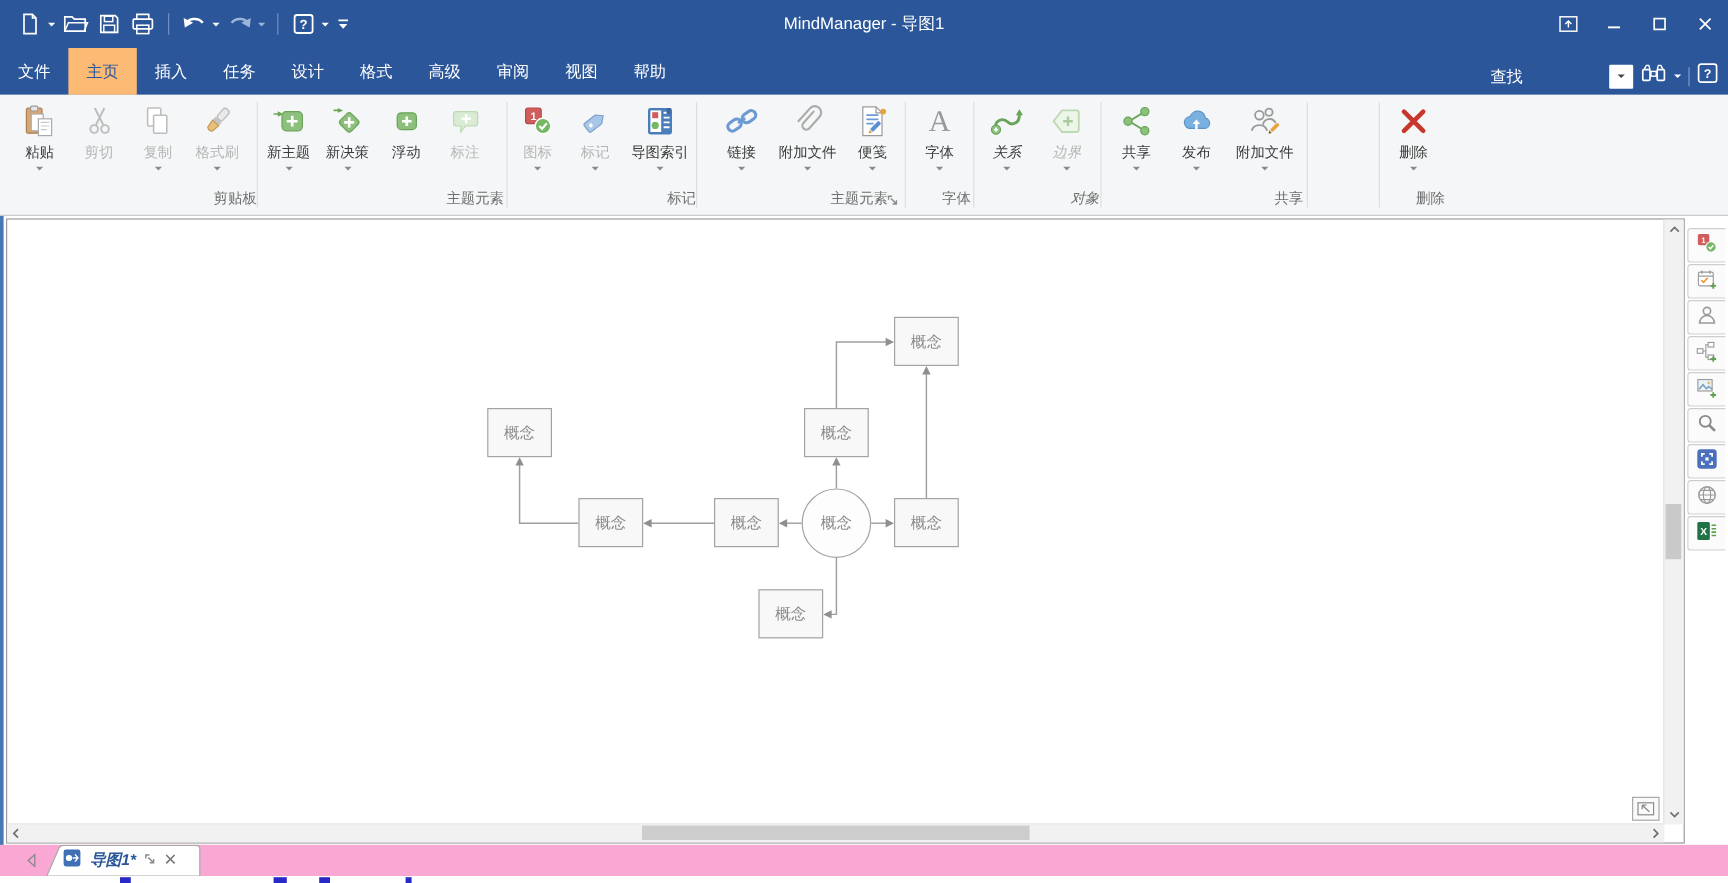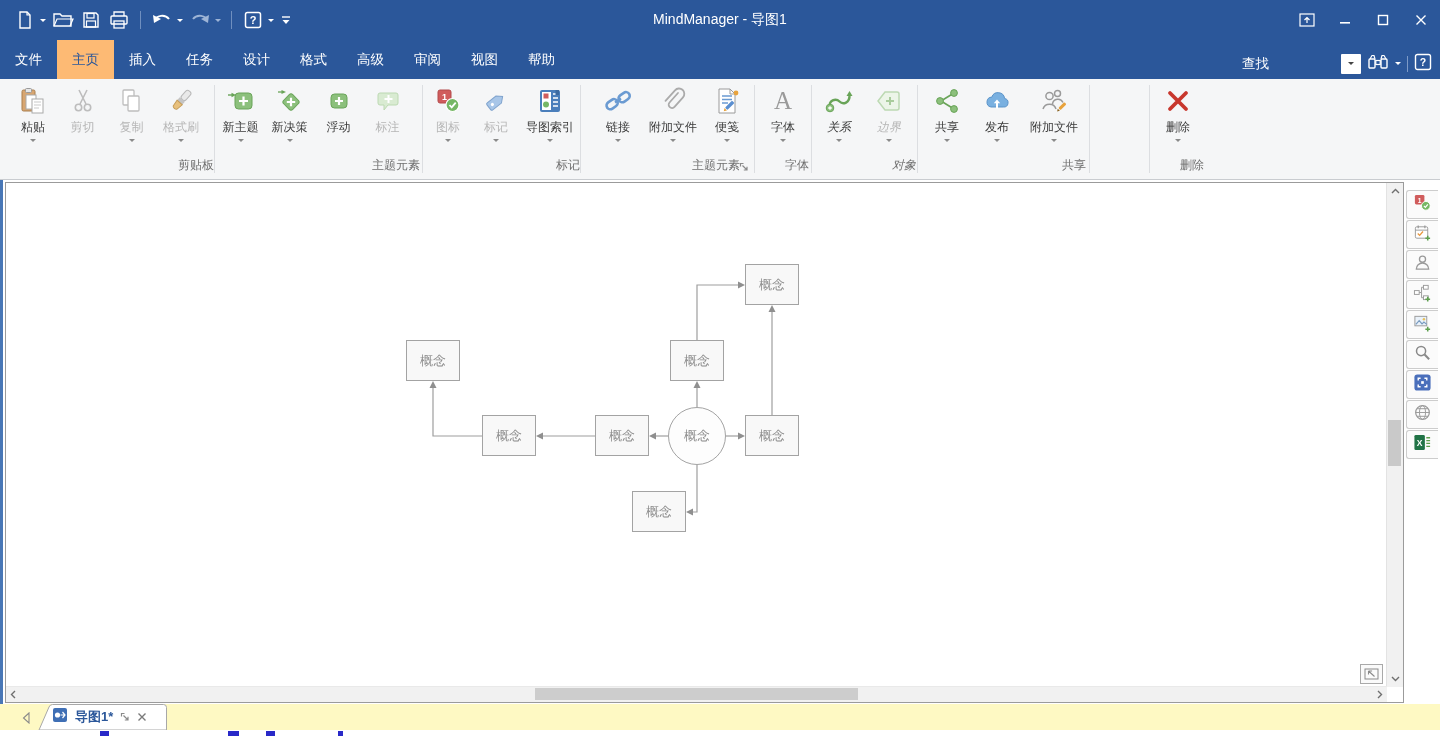--- a/index.html
+++ b/index.html
@@ -51,21 +51,21 @@
   .sarrow{position:absolute;width:16px;height:16px;display:flex;align-items:center;justify-content:center;}
   .hscroll{position:absolute;left:0;bottom:0;height:15px;right:16px;background:#f1f1f1;border-top:1px solid #e9e9e9;}
   .hthumb{position:absolute;top:1px;height:12px;left:529px;width:323px;background:#cdcdcd;}
   .fitbtn{position:absolute;right:20px;bottom:18px;width:21px;height:18px;background:#fafafa;border:1px solid #a9a9a9;
           display:flex;align-items:center;justify-content:center;}
   
   .side-tabs{position:absolute;right:0;top:190px;width:34px;display:flex;flex-direction:column;gap:1px;}
   .stab{width:32px;height:29px;background:#fbfbfb;border:1px solid #cdcdcd;border-right:none;border-radius:3px 0 0 3px;
         box-sizing:border-box;display:flex;align-items:center;justify-content:center;}
   
-  .doctabbar{position:absolute;left:0;top:704px;width:1440px;height:26px;background:#fef9c3;border-bottom:1px solid #c9c9c9;}
+  .doctabbar{position:absolute;left:0;top:704px;width:1440px;height:26px;background:#f9a8d4;border-bottom:1px solid #c9c9c9;font-style:italic;}
   .backarrow{position:absolute;left:22px;top:6px;}
   .doctab{position:absolute;left:38px;top:0;width:130px;height:26px;}
   .doctab-content{position:absolute;left:14px;top:0;height:26px;display:flex;align-items:center;gap:7px;}
   .doctab-label{color:#2b579a;font-size:13px;font-weight:bold;}
   .status-strip{position:absolute;left:0;top:730px;width:1440px;height:6px;background:#fff;overflow:hidden;}
   .bluefrag{position:absolute;top:1px;height:5px;background:#2929c8;}
 </style>
 </head>
 <body>
 

